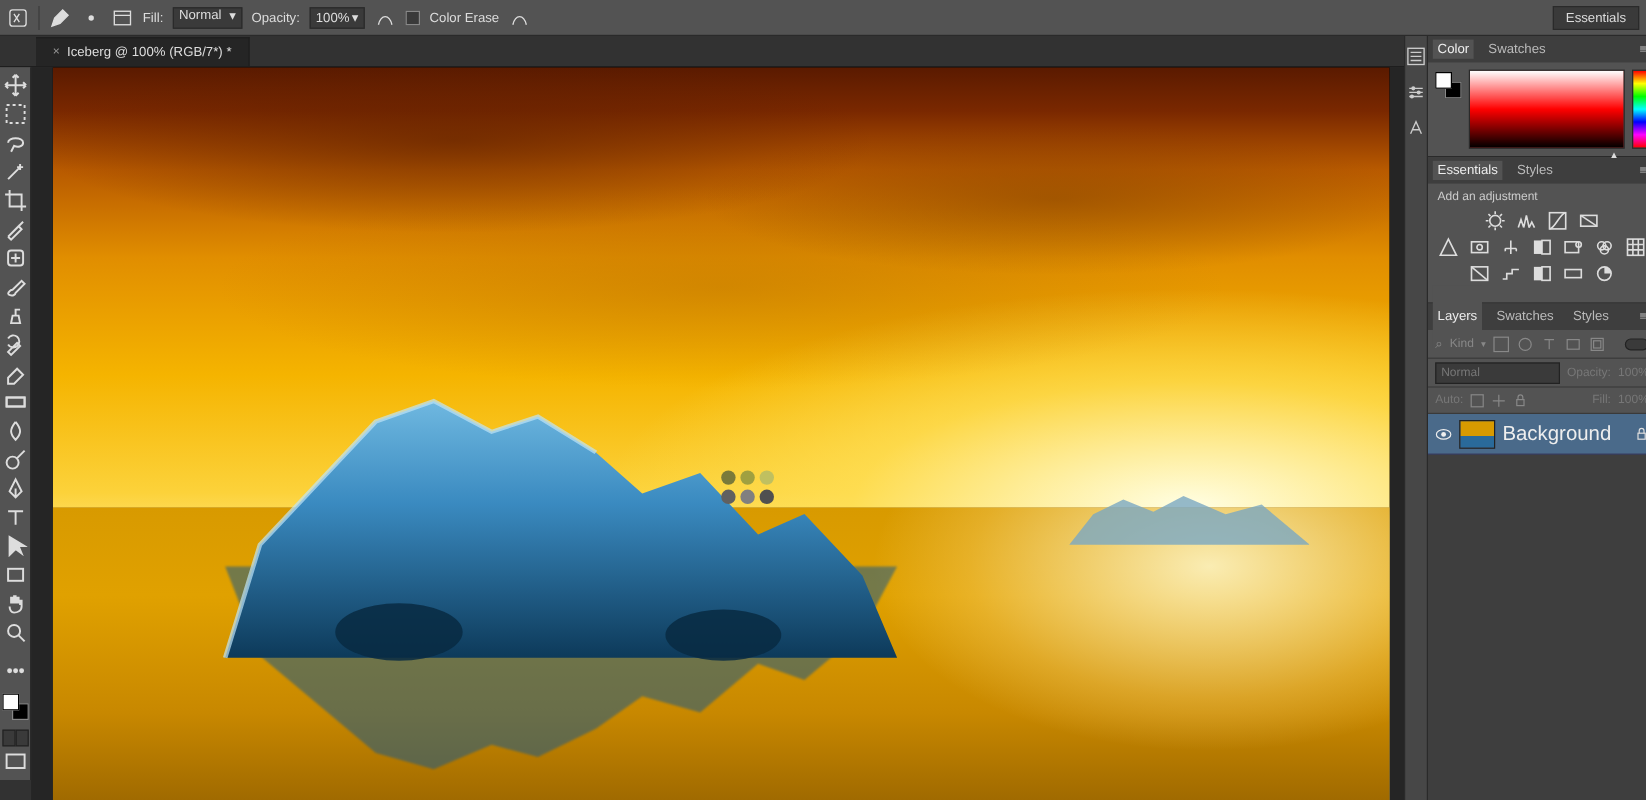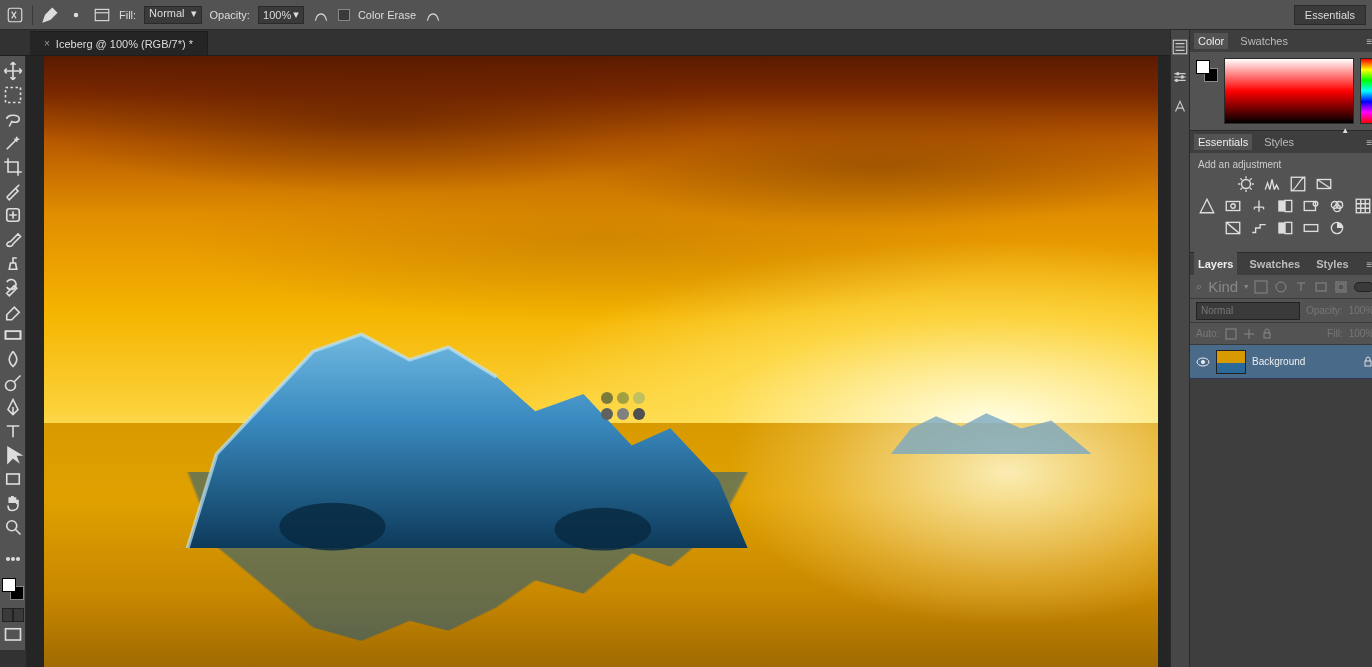--- a/index.html
+++ b/index.html
@@ -85,35 +85,35 @@
 .spectrum-picker::before{content:"▲"; font-size:8px; color:#ddd;}
 .hue-strip { width: 14px; height: 66px; background: linear-gradient(180deg, #ff0000, #ffff00, #00ff00, #00ffff, #0000ff, #ff00ff, #ff0000); border:1px solid #2a2a2a;}
 
 .adjust-body { padding: 6px 8px 10px; }
 .adjust-body .lbl { font-size: 10px; color: #ccc; margin-bottom: 6px; }
 .adj-row { display: flex; gap: 8px; justify-content: center; margin-bottom: 6px; }
 .adj-ic { width: 18px; height: 16px; display:inline-flex; align-items:center; justify-content:center;}
 .adj-ic svg { stroke:#ddd; fill:none; stroke-width:1.2;}
 
 .layers-head-tabs { height: 22px; background: #3e3e3e; display:flex; align-items:center; gap:8px; padding:0 4px; color:#bbb;}
-.layers-head-tabs .pt{padding:20px 4px;font-weight:bold;} .layers-head-tabs .pt.active{color:#eee; background:#535353;}
+.layers-head-tabs .pt{padding:20px 4px;} .layers-head-tabs .pt.active{color:#eee; background:#535353;}
 .layers-head-tabs .pmenu{margin-left:auto; font-size:10px; padding:0 4px;}
 .layers-filter { height: 24px; display:flex; align-items:center; gap:6px; padding:0 6px; border-bottom:1px solid #3a3a3a; color:#888;}
-.layers-filter .sel{ font-size:15px;}
+.layers-filter .sel{ font-size:10px;}
 .layers-filter .fic{ width:14px; height:14px; }
 .layers-filter .sw{ margin-left:auto; width:20px; height:10px; background:#3a3a3a; border:1px solid #222; border-radius:5px; position:relative;}
 .layers-blend { height:24px; display:flex; align-items:center; padding:0 6px; gap:6px; color:#777; border-bottom:1px solid #3a3a3a;}
 .layers-blend .sel{ flex:1; font-size:10px; background:#3a3a3a; border:1px solid #222; height:18px; display:flex; align-items:center; padding:0 4px;}
 .layers-blend .op-lab{font-size:10px;}
 .layers-lock { height:22px; display:flex; align-items:center; padding:0 6px; gap:6px; color:#777; border-bottom:1px solid #3a3a3a; font-size:10px;}
 .layers-lock .lic{width:12px; height:12px;}
 .layer-row { height:34px; display:flex; align-items:center; padding:0 6px; gap:6px; background:#4a6a8a; border-bottom:1px solid #335;}
 .layer-row .eye{width:14px; height:14px;}
 .layer-row .thumb{width:30px; height:24px; background:linear-gradient(180deg,#d89a00 0%,#d89a00 55%,#2a6a9a 55%,#2a6a9a 100%); border:1px solid #222;}
-.layer-row .lname{font-size:10px; color:#eee;}
+.layer-row .lname{font-size:17px; color:#eee;}
 .layer-row .lock{margin-left:auto; width:12px; height:12px;}
 .layers-fill{flex:1; background:#3e3e3e;}
 
 </style>
 </head>
 <body>
 
 <div class="options-bar">
   <span class="ops-icon">
       <svg viewBox="0 0 16 16">

